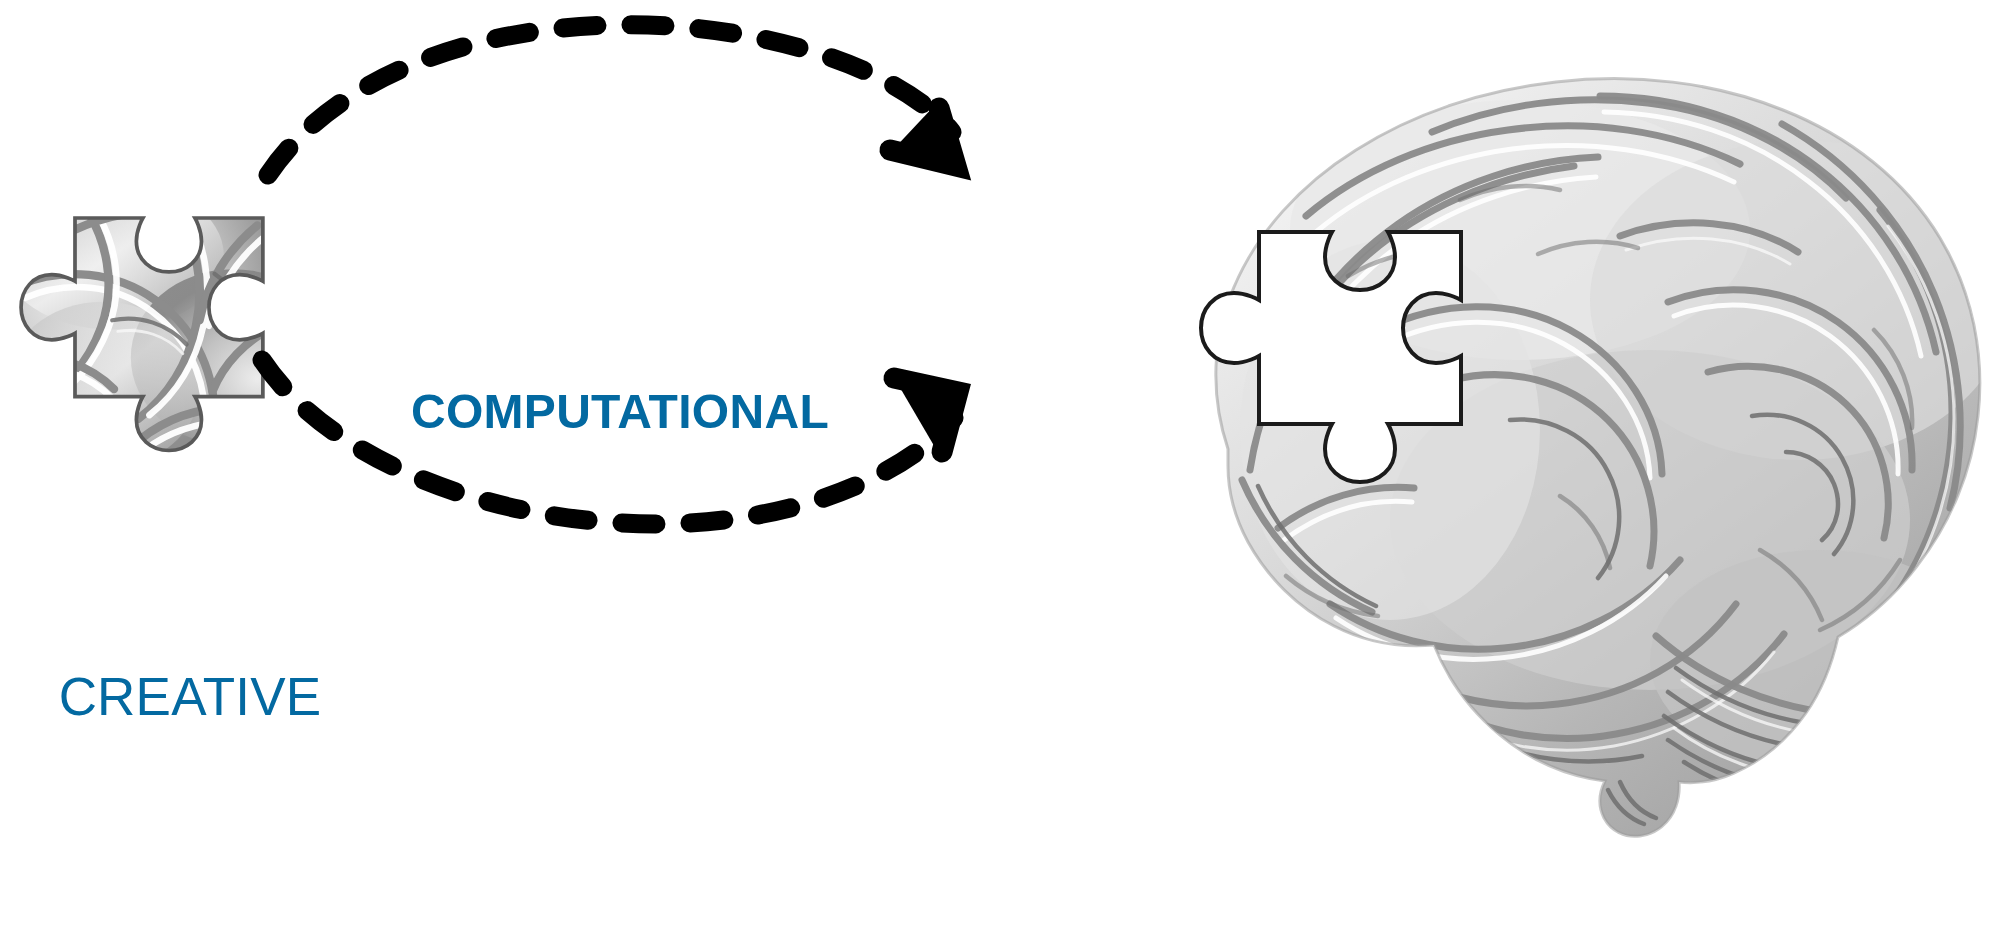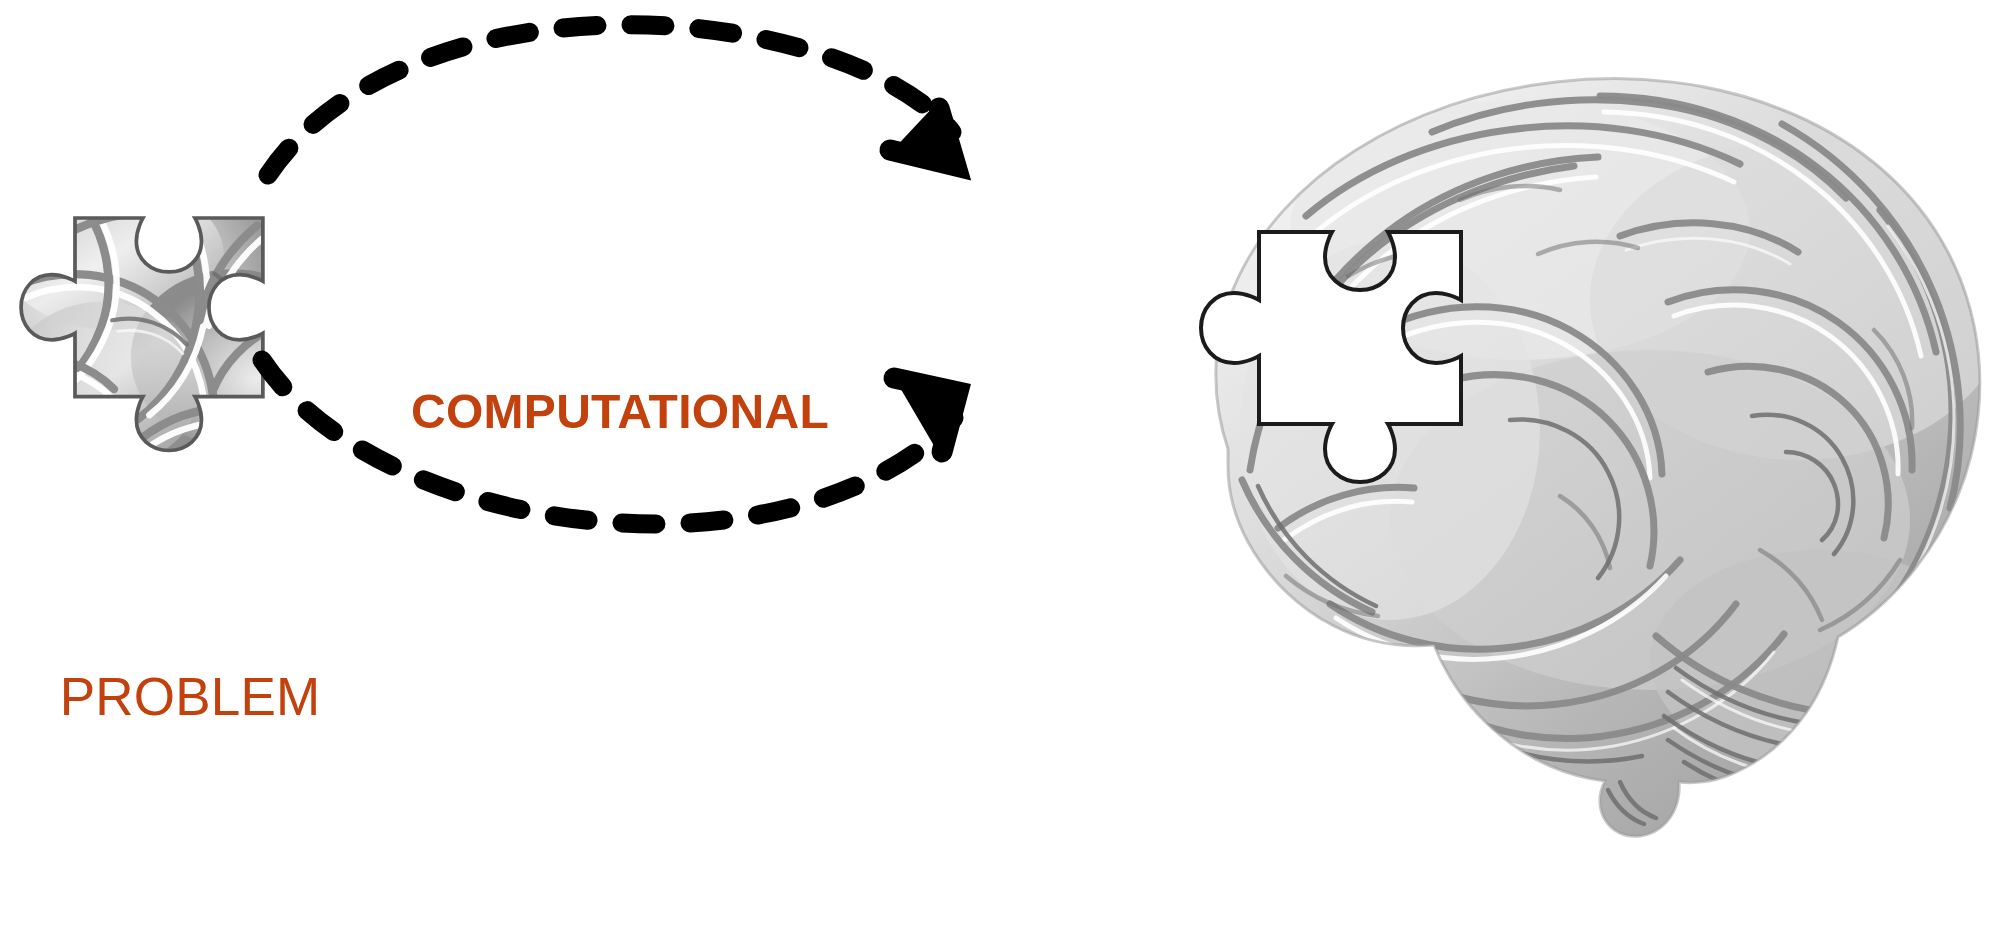--- a/index.html
+++ b/index.html
@@ -28,21 +28,21 @@
     top: 0;
     width: 1993px;
     height: 945px;
     display: block;
   }
   .label-block {
     position: absolute;
     text-align: center;
     line-height: 1.10;
     white-space: pre;
-    color: #c2410c;
+    color: #0369a1;
   }
   .label-regular {
     font-weight: 400;
     font-size: 53px;
     letter-spacing: 0.2px;
   }
   .label-bold {
     font-weight: 700;
     font-size: 48px;
     letter-spacing: 0.3px;
@@ -285,21 +285,21 @@
     </g>
 
     <g>
       <path d="M 262,360 C 350,492 600,556 790,508 C 872,487 928,450 954,418" fill="none" stroke="#000000" stroke-width="19" stroke-linecap="round" stroke-dasharray="34 34"></path>
       <path d="M 894,378 L 958,392 L 942,452" fill="none" stroke="#000000" stroke-width="21" stroke-linecap="round" stroke-linejoin="miter"></path>
       <path d="M 892,374 L 962,386 L 940,456 Z" fill="#000000"></path>
     </g>
   </svg>
 
   <div class="label-block label-regular" id="label-creative-problem-solving">
-    <span class="label-line">PROBLEM</span>
+    <span class="label-line">CREATIVE</span>
     
   </div>
 
   <div class="label-block label-bold" id="label-computational-creativity">
     <span class="label-line">COMPUTATIONAL</span>
   </div>
 
   <div class="label-block label-regular" id="label-llm-vision">
     <span class="label-line">LARGE LANGUAGE</span>
     

